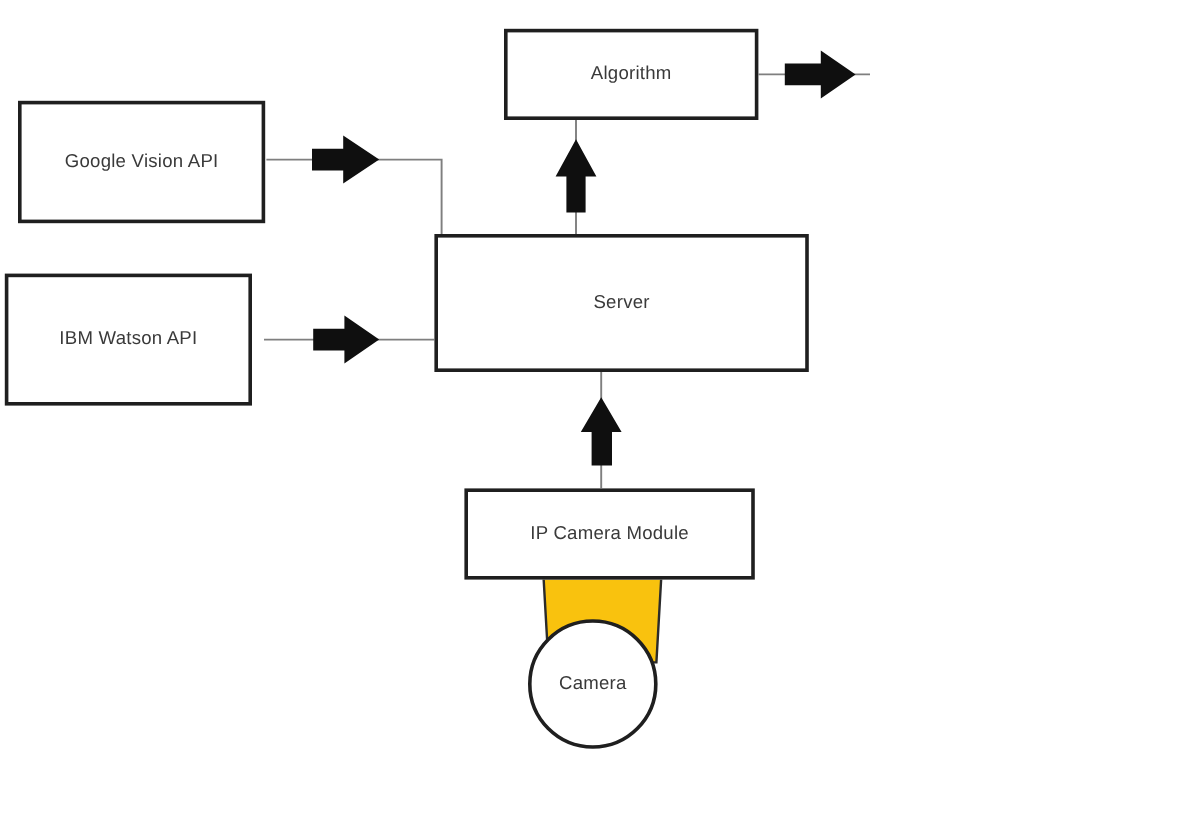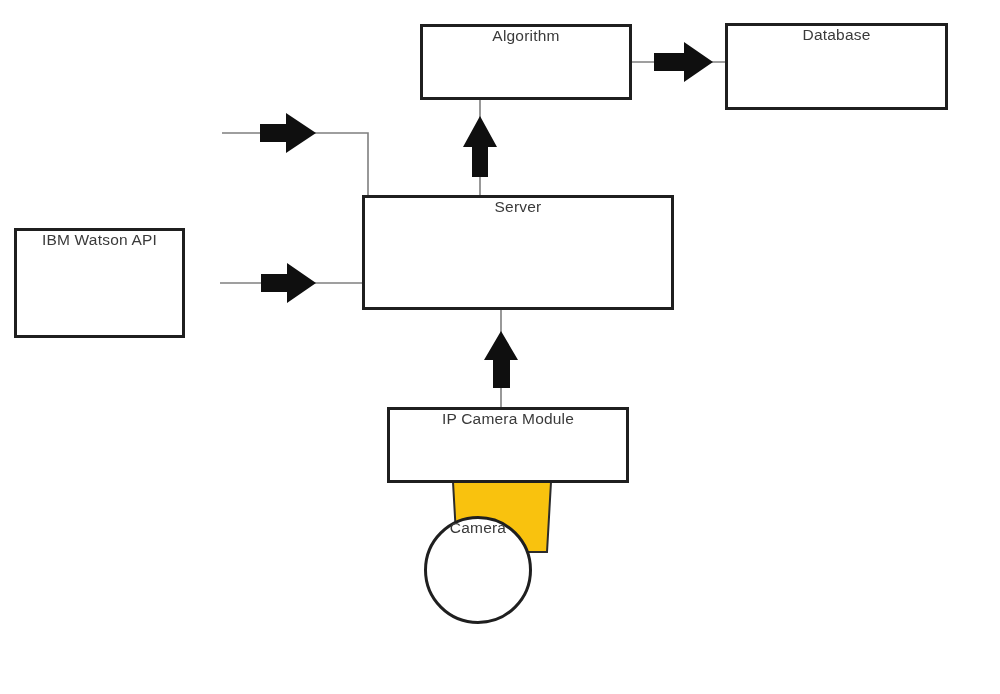--- a/index.html
+++ b/index.html
@@ -20,35 +20,36 @@
     left: 0;
     top: 0;
     z-index: 1;
   }
   .node {
     position: absolute;
     box-sizing: border-box;
     background: #ffffff;
     border: 3px solid #1f1f1f;
     display: flex;
+    align-items: center;
     justify-content: center;
     z-index: 2;
     color: #3a3a3a;
     font-size: 15.5px;
     letter-spacing: 0.2px;
     text-align: center;
   }
   .node-google   { left: 15px;  top: 84px;  width: 206px; height: 102px; }
-  .node-ibm      { left: 14px;  top: 228px; width: 171px; height: 110px; }
+  .node-ibm      { left: 4px;  top: 228px; width: 206px; height: 110px; }
   .node-server   { left: 362px; top: 195px; width: 312px; height: 115px; }
   .node-algo     { left: 420px; top: 24px;  width: 212px; height: 76px; }
   .node-db       { left: 725px; top: 23px;  width: 223px; height: 87px; }
   .node-ipcam    { left: 387px; top: 407px; width: 242px; height: 76px; }
   .node-camera {
-    left: 424px;
+    left: 440px;
     top: 516px;
     width: 108px;
     height: 108px;
     border-radius: 50%;
     z-index: 3;
   }
   .node span { pointer-events: none; }
 </style>
 </head>
 <body>
@@ -65,36 +66,36 @@
 
     <polygon points="453,482 551,482 547,552 457,552" stroke-width="2" stroke="#2b2b2b" fill="#f9c20e"></polygon>
 
     <polygon points="260,124 286,124 286,113 316,133 286,153 286,142 260,142" fill="#0f0f0f"></polygon>
     <polygon points="261,274 287,274 287,263 316,283 287,303 287,292 261,292" fill="#0f0f0f"></polygon>
     <polygon points="654,53 684,53 684,42 713,62 684,82 684,71 654,71" fill="#0f0f0f"></polygon>
     <polygon points="480,116 497,147 488,147 488,177 472,177 472,147 463,147" fill="#0f0f0f"></polygon>
     <polygon points="501,331 518,360 510,360 510,388 493,388 493,360 484,360" fill="#0f0f0f"></polygon>
   </svg>
 
+  <div class="node node-google">
+    <span>Google Vision API</span>
+  </div>
 
   <div class="node node-ibm">
     <span>IBM Watson API</span>
   </div>
 
   <div class="node node-server">
     <span>Server</span>
   </div>
 
   <div class="node node-algo">
     <span>Algorithm</span>
   </div>
 
-  <div class="node node-db">
-    <span>Database</span>
-  </div>
 
   <div class="node node-ipcam">
     <span>IP Camera Module</span>
   </div>
 
   <div class="node node-camera">
     <span>Camera</span>
   </div>
 
 </div>

